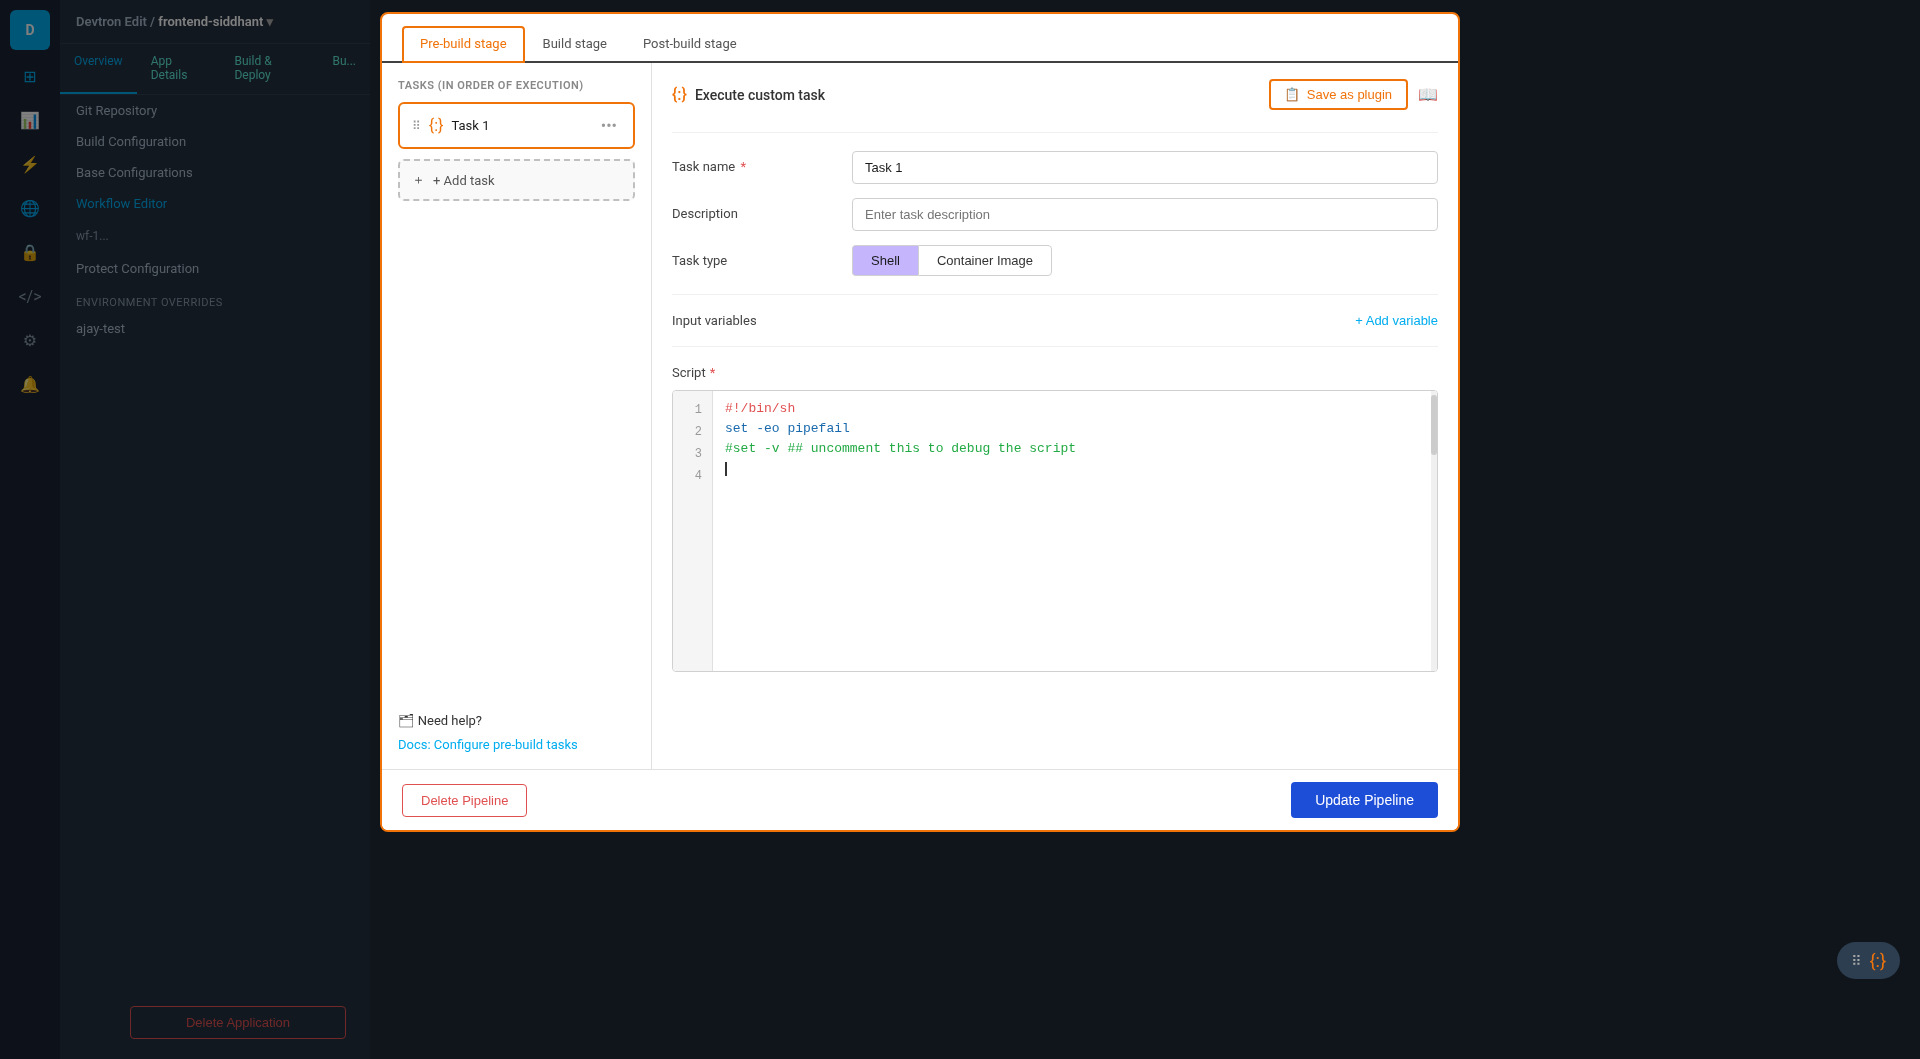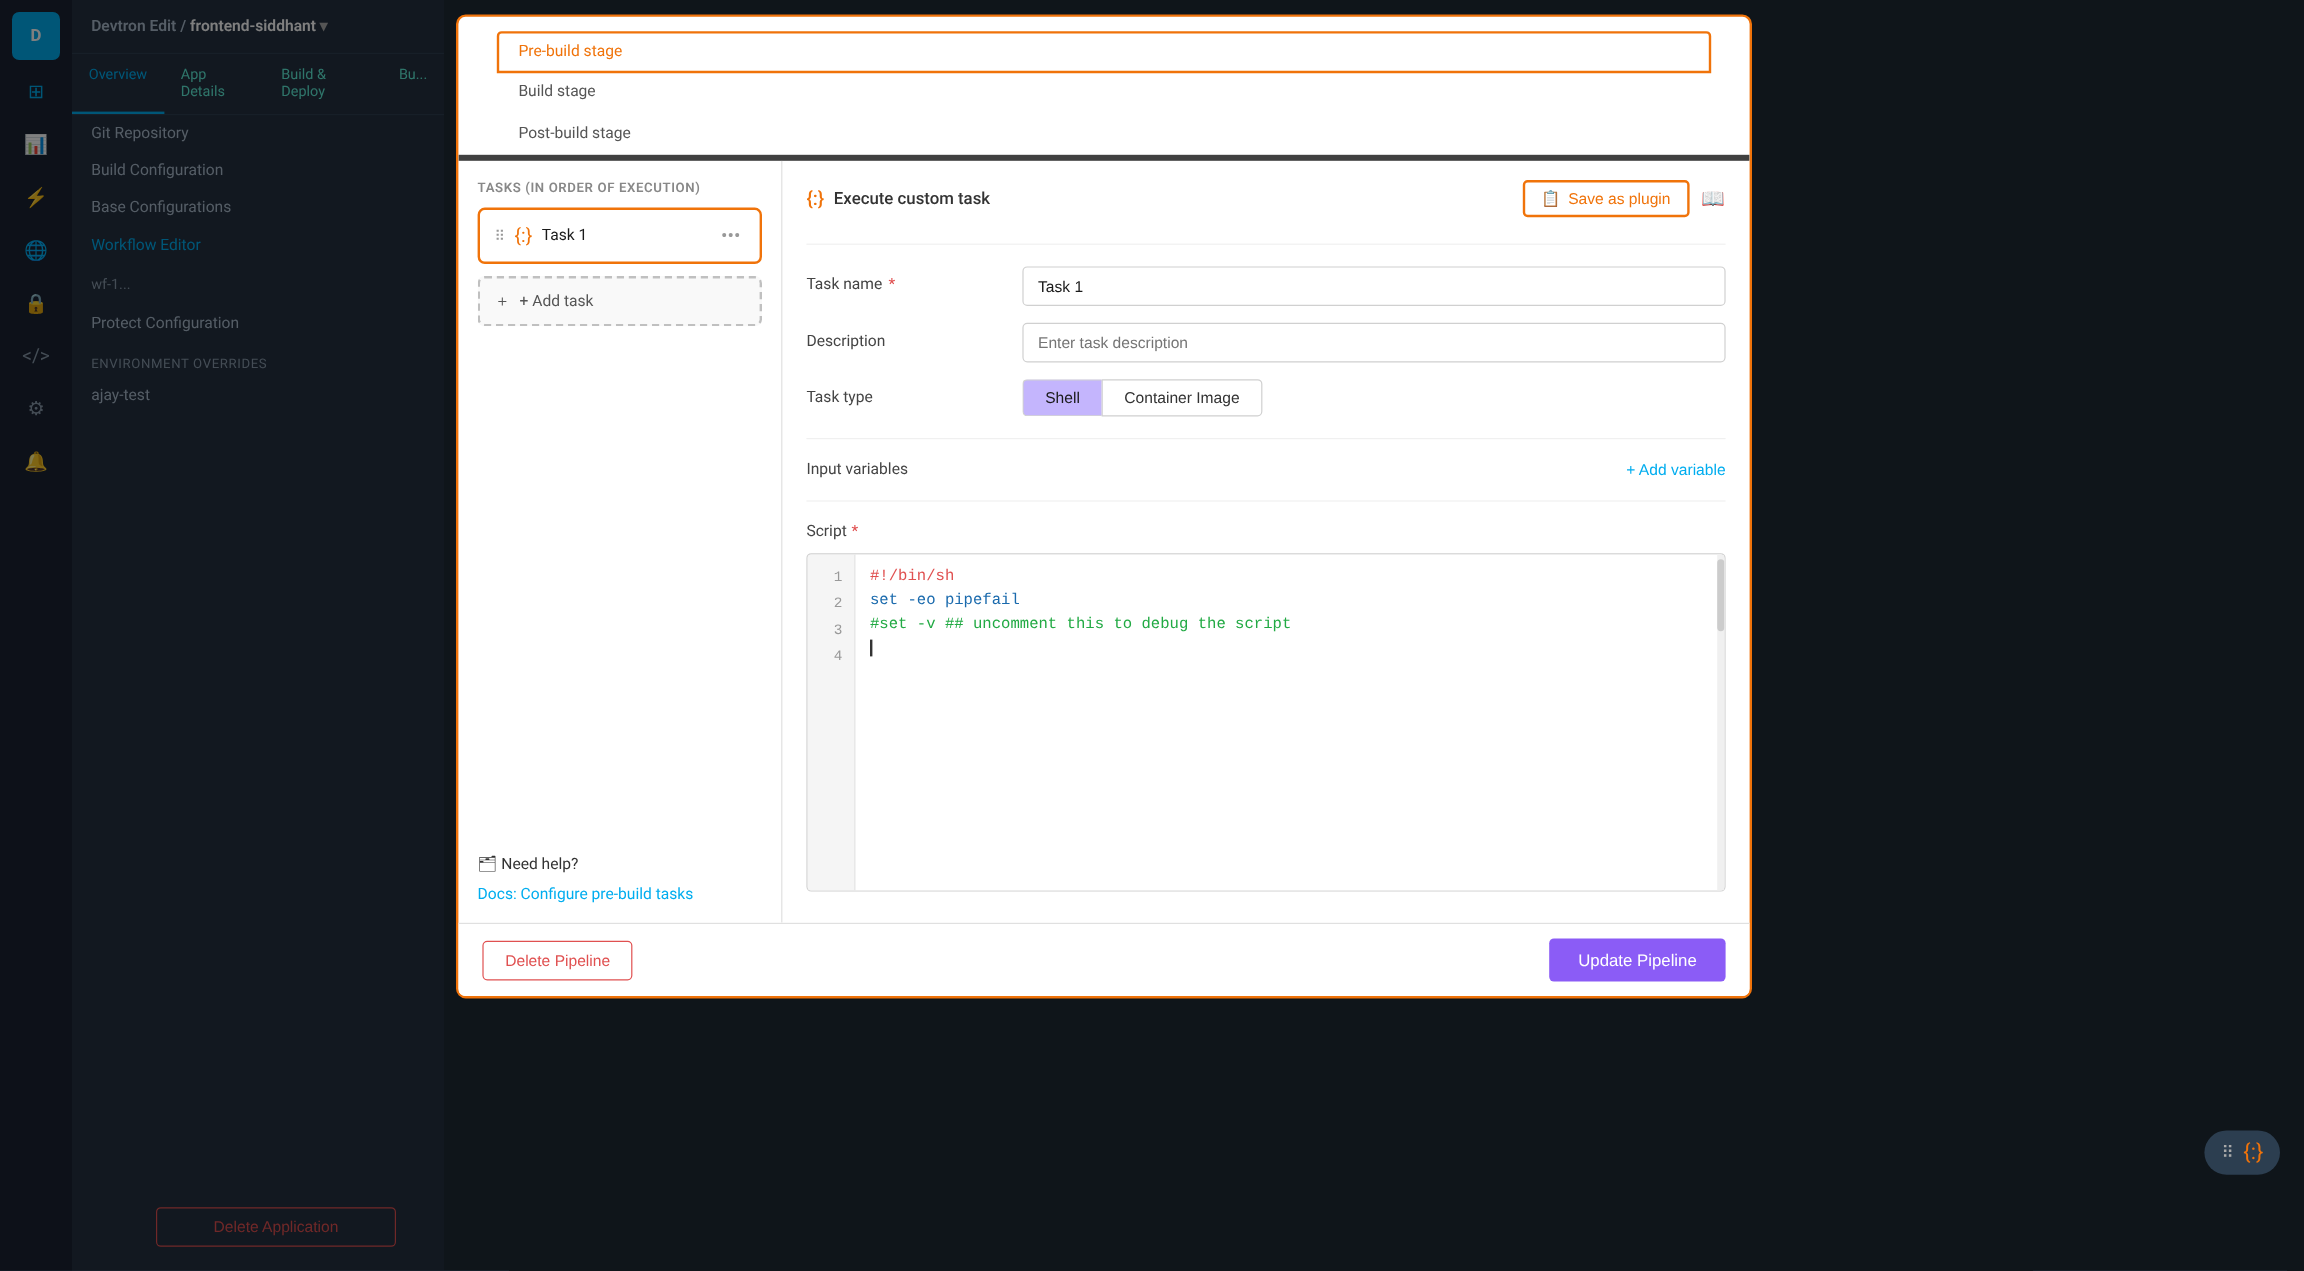--- a/index.html
+++ b/index.html
@@ -18,36 +18,36 @@
     .main-nav { position: absolute; top: 0; left: 60px; width: 310px; height: 1059px; background: #243040; padding: 0; z-index: 1; }
     .main-nav-header { padding: 14px 16px; font-size: 13px; color: #aabbcc; border-bottom: 1px solid #2e3f50; }
     .main-nav-header span { color: #ffffff; font-weight: 600; }
     .main-nav-tabs { display: flex; border-bottom: 1px solid #2e3f50; }
     .main-nav-tab { padding: 10px 14px; font-size: 12px; color: #5eead4; cursor: pointer; border-bottom: 2px solid transparent; }
     .main-nav-tab.active { color: #00adef; border-bottom-color: #00adef; }
     .main-nav-section { padding: 12px 16px 4px; font-size: 11px; color: #8899aa; text-transform: uppercase; letter-spacing: 0.5px; }
     .main-nav-item { padding: 8px 16px; font-size: 13px; color: #aabbcc; cursor: pointer; }
     .main-nav-item.active { color: #00adef; }
     .workflow-label { padding: 10px 16px; font-size: 12px; color: #8899aa; }
-    .delete-btn-bg { position: absolute; bottom: 20px; left: 70px; width: 200px; }
+    .delete-btn-bg { position: absolute; bottom: 20px; left: 70px; width: 216px; }
     .delete-btn-outer { background: transparent; border: 1px solid #e05050; color: #e05050; padding: 8px 16px; border-radius: 4px; font-size: 13px; cursor: pointer; width: 100%; }
 
     
     .modal-overlay { position: absolute; top: 0; left: 0; width: 1920px; height: 1059px; background: rgba(0,0,0,0.5); z-index: 10; }
 
     
     .modal { position: absolute; top: 12px; left: 380px; width: 1080px; height: 820px; background: #ffffff; border-radius: 8px; border: 2px solid #f0730a; z-index: 20; display: flex; flex-direction: column; overflow: hidden; }
 
     
     .modal-header { padding: 16px 20px 0; display: flex; align-items: flex-start; justify-content: space-between; flex-shrink: 0; }
     .modal-title { font-size: 18px; font-weight: 600; color: #1a1a1a; border: 2px solid #f0730a; padding: 6px 12px; border-radius: 4px; }
     .modal-close { font-size: 18px; color: #666; cursor: pointer; background: none; border: none; padding: 4px; }
 
     
-    .modal-tabs { display: flex; padding: 0 32px; border-bottom: 5px solid #404040; gap: 0; margin-top: 12px; flex-shrink: 0; flex-direction: column; }
+    .modal-tabs { display: flex; padding: 0 20px; border-bottom: 2px solid #404040; gap: 0; margin-top: 12px; flex-shrink: 0; }
     .modal-tab { padding: 8px 16px; font-size: 13px; color: #555; cursor: pointer; border-bottom: 2px solid transparent; border: 2px solid transparent; border-radius: 4px 4px 0 0; }
     .modal-tab.active { color: #f0730a; border: 2px solid #f0730a; border-bottom: 2px solid #f0730a; background: #fff; margin-bottom: -2px; }
 
     
     .modal-body { display: flex; flex: 1; overflow: hidden; }
 
     
     .left-panel { width: 270px; border-right: 1px solid #e0e0e0; padding: 16px; flex-shrink: 0; display: flex; flex-direction: column; }
     .tasks-label { font-size: 11px; color: #888; text-transform: uppercase; letter-spacing: 0.5px; margin-bottom: 10px; font-weight: 600; }
 
@@ -111,21 +111,21 @@
     .code-cmd { color: #1a6aad; }
     .code-comment { color: #22aa44; }
     .code-cursor { display: inline-block; width: 2px; height: 14px; background: #333; vertical-align: middle; animation: blink 1s step-end infinite; }
     @keyframes blink { 0%,100%{opacity:1} 50%{opacity:0} }
     .scrollbar-track { position: absolute; right: 0; top: 0; width: 6px; height: 100%; background: #f0f0f0; }
     .scrollbar-thumb { width: 6px; height: 60px; background: #ccc; border-radius: 3px; position: absolute; top: 4px; }
 
     
     .modal-footer { padding: 12px 20px; border-top: 1px solid #e0e0e0; display: flex; justify-content: space-between; align-items: center; flex-shrink: 0; background: #fff; }
     .delete-pipeline-btn { border: 1px solid #e05050; color: #e05050; background: #fff; padding: 8px 18px; border-radius: 4px; font-size: 13px; cursor: pointer; }
-    .update-pipeline-btn { background: #8b5cf6; color: #fff; border: none; padding: 10px 24px; border-radius: 4px; font-size: 14px; font-weight: 500; cursor: pointer; }
+    .update-pipeline-btn { background: #1d4ed8; color: #fff; border: none; padding: 10px 24px; border-radius: 4px; font-size: 14px; font-weight: 500; cursor: pointer; }
 
     
     .floating-badge { position: absolute; bottom: 80px; right: 20px; background: #2c3e50; border-radius: 20px; padding: 8px 14px; display: flex; align-items: center; gap: 8px; z-index: 30; }
     .floating-badge-dots { color: #aaa; font-size: 14px; }
     .floating-badge-icon { color: #f0730a; font-size: 18px; }
   </style>
 </head>
 <body>
 
 <div class="app-bg"></div>

